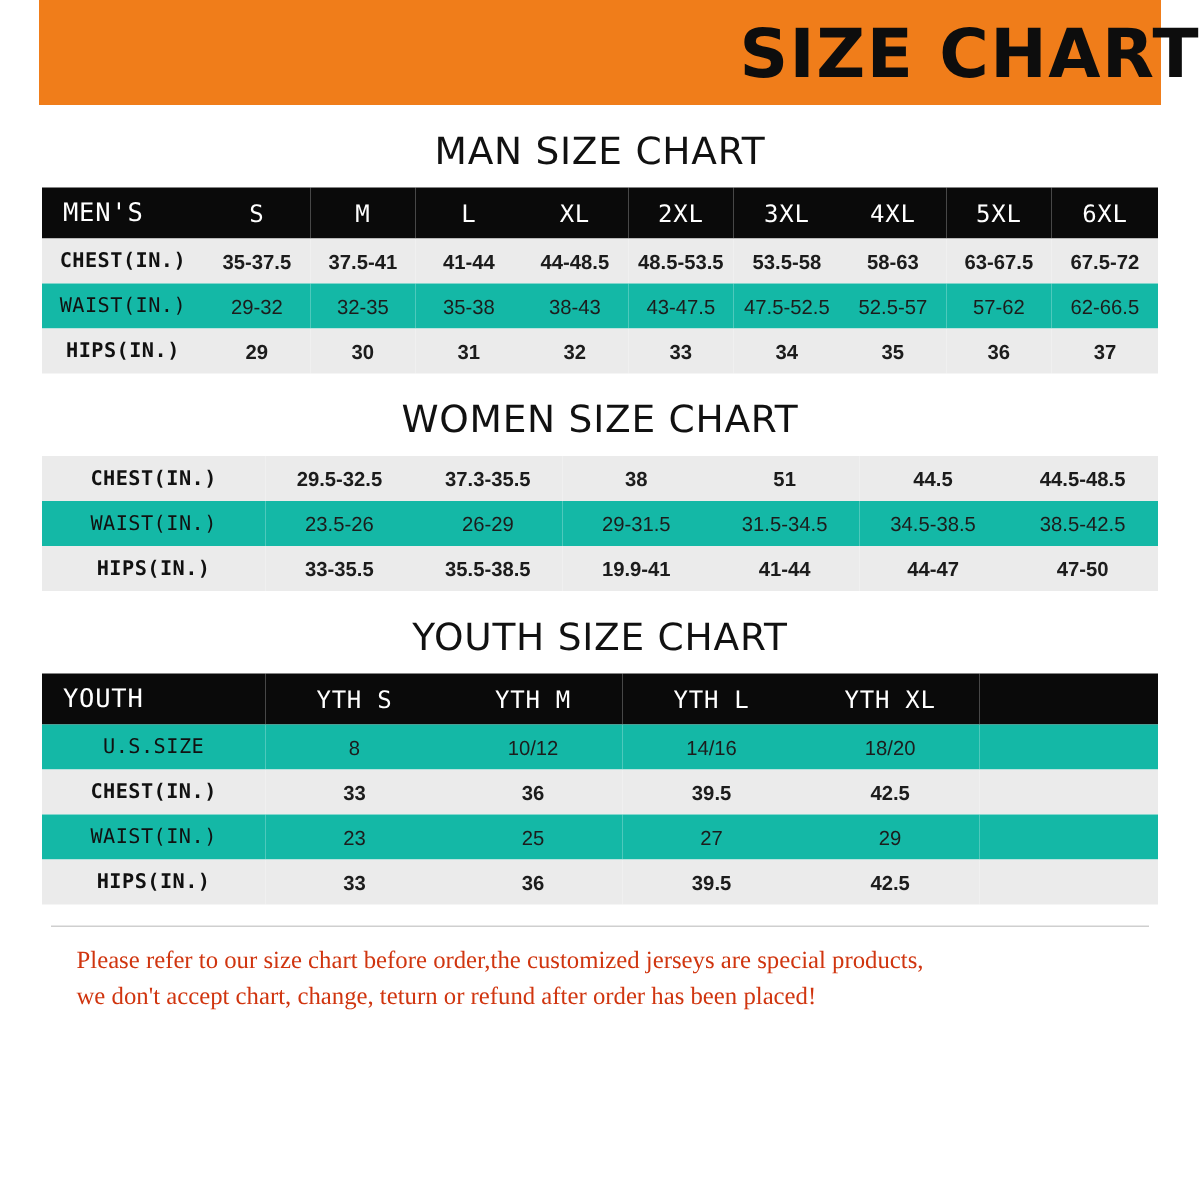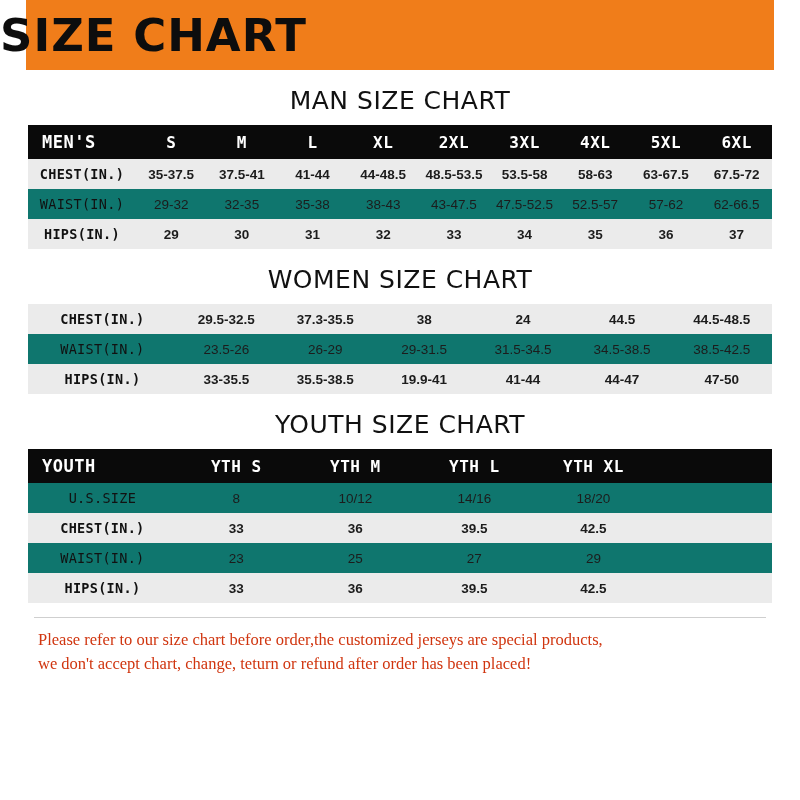--- a/index.html
+++ b/index.html
@@ -22,21 +22,21 @@
     display: flex;
     flex-direction: column;
   }
 
   
   .banner {
     height: 70px;
     background: #f07d1a;
     display: flex;
     align-items: center;
-    justify-content: flex-start;
+    justify-content: flex-end;
     position: relative;
   }
   .banner::before,
   .banner::after {
     content: "";
     position: absolute;
     top: 0;
     width: 26px;
     height: 70px;
     background: #ffffff;
@@ -82,21 +82,21 @@
     padding: 0;
     margin: 0;
   }
   .head-row {
     background: #0a0a0a;
     color: #ffffff;
   }
   .head-row td {
     height: 34px;
     font-family: "DejaVu Sans Mono", monospace;
-    font-weight: bold;
+    font-weight: normal;
     font-size: 16px;
     text-align: center;
     vertical-align: middle;
     letter-spacing: 0.5px;
   }
   .head-row td.label-col {
     text-align: left;
     padding-left: 14px;
     font-size: 17px;
   }
@@ -109,34 +109,34 @@
     font-family: "Liberation Sans", sans-serif;
   }
   .body-row td.label-col {
     font-family: "DejaVu Sans Mono", monospace;
     font-size: 13.5px;
     letter-spacing: 0.3px;
     color: #111111;
     text-align: center;
   }
   .row-light { background: #ebebeb; font-weight: bold; }
-  .row-dark  { background: #0f766e; }
+  .row-dark  { background: #14b8a6; }
 
   
   .footer-note {
     border-top: 1px solid #cfcfcf;
     margin: 14px 6px 0 6px;
     padding: 10px 4px 0 4px;
     color: #d0350f;
     font-family: "Liberation Serif", serif;
     font-size: 16.5px;
     line-height: 1.45;
     text-align: left;
   }
-  .footer-note .line { display: block; }
+  .footer-note .line { display: block; margin-left: 13px; }
 </style>
 </head>
 <body>
 
 <div class="page">
 
   <div class="banner">
     <div class="banner-title">SIZE CHART</div>
   </div>
 
@@ -221,21 +221,21 @@
           <col style="width:13.3%">
             <col style="width:13.3%">
             <col style="width:13.5%">
         </colgroup>
         <tbody>
         <tr class="body-row row-light">
           <td class="label-col">CHEST(IN.)</td>
           <td>29.5-32.5</td>
           <td>37.3-35.5</td>
           <td>38</td>
-          <td>24</td>
+          <td>51</td>
           <td>44.5</td>
           <td>44.5-48.5</td>
         </tr>
         <tr class="body-row row-dark">
           <td class="label-col">WAIST(IN.)</td>
           <td>23.5-26</td>
           <td>26-29</td>
           <td>29-31.5</td>
           <td>31.5-34.5</td>
           <td>34.5-38.5</td>

